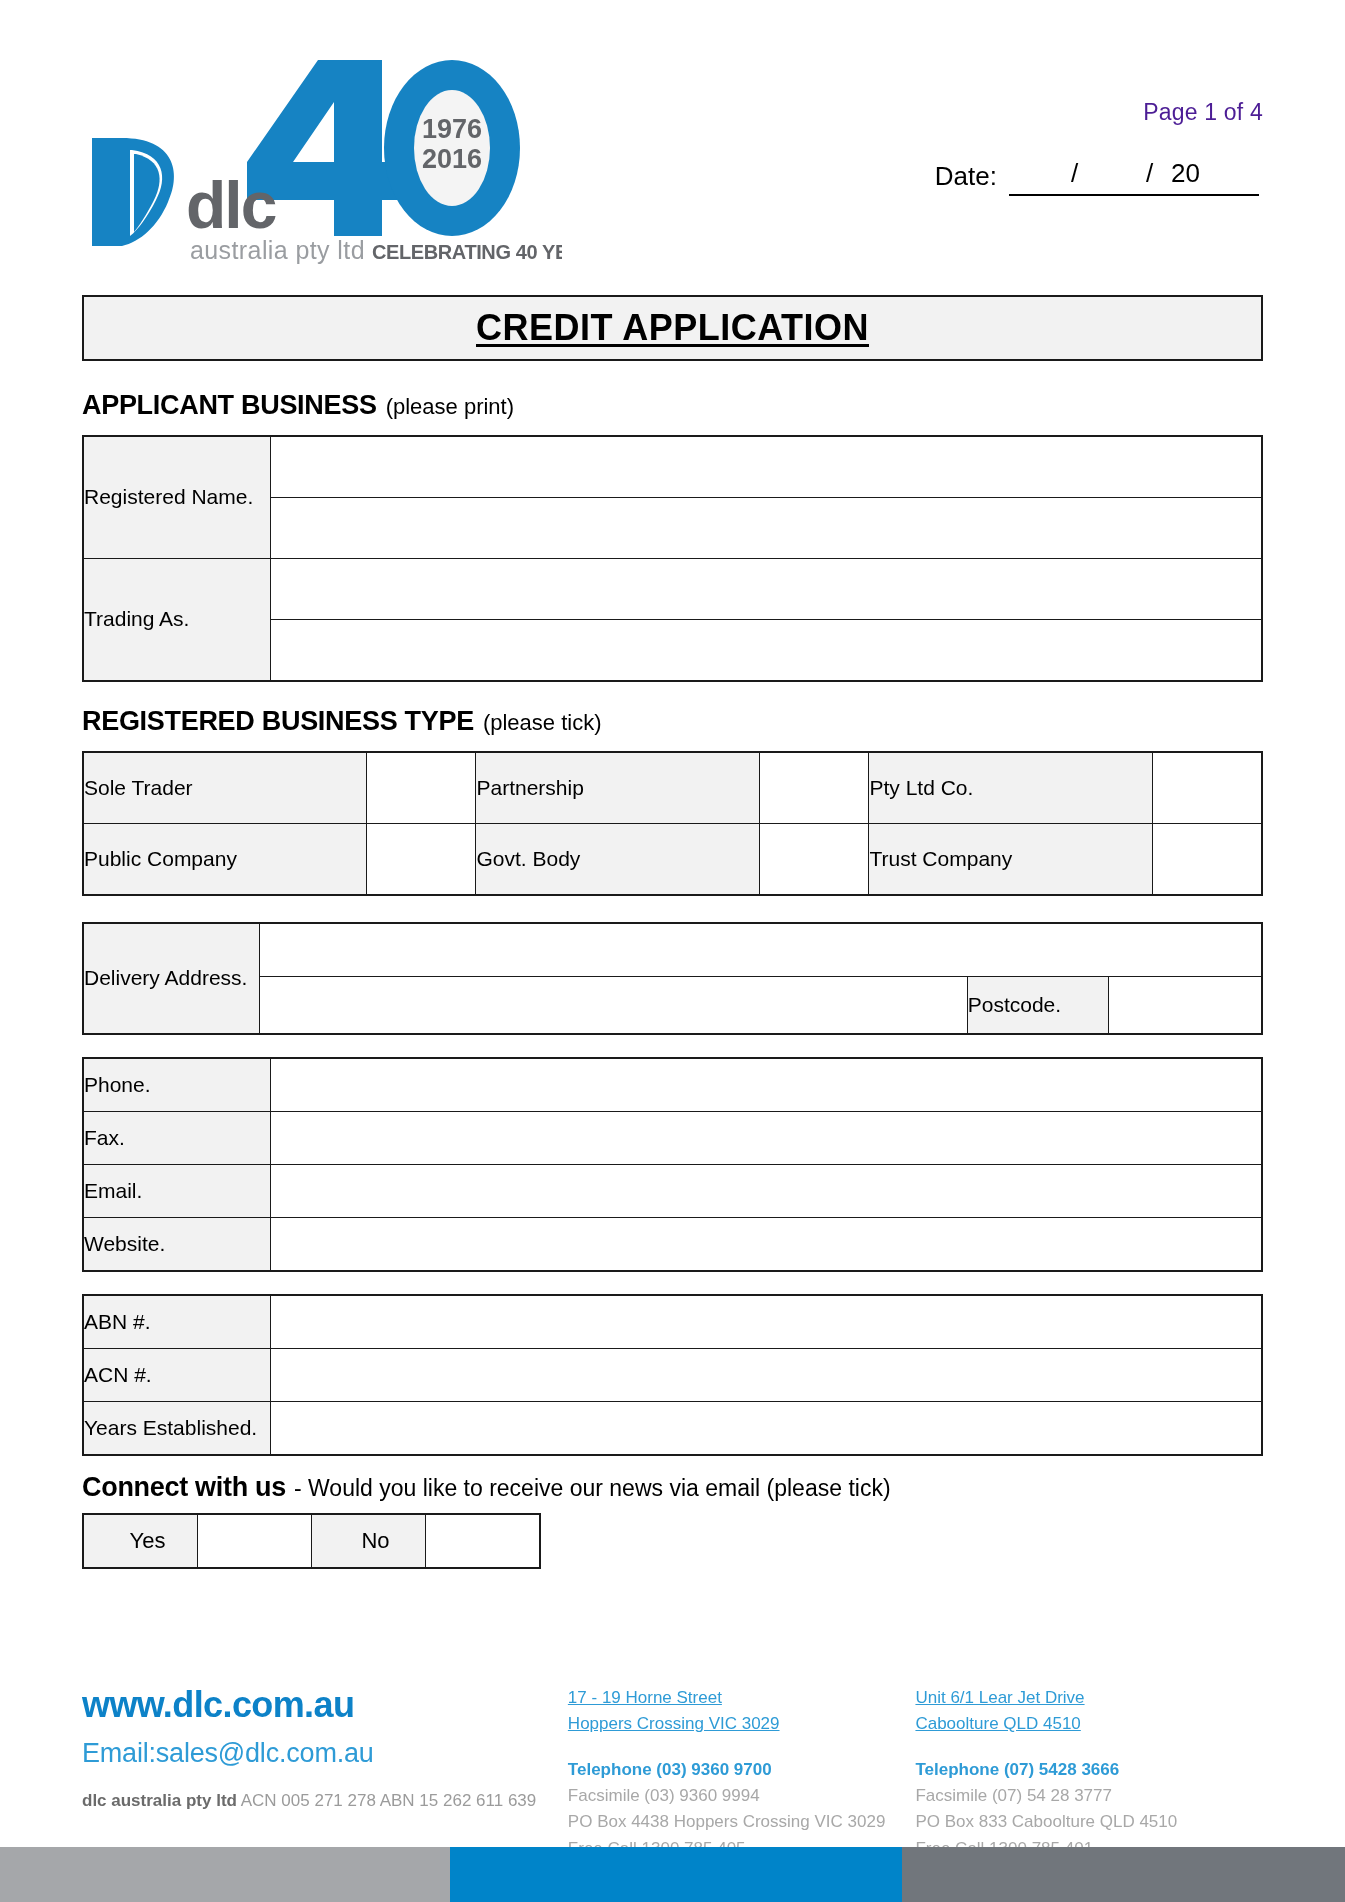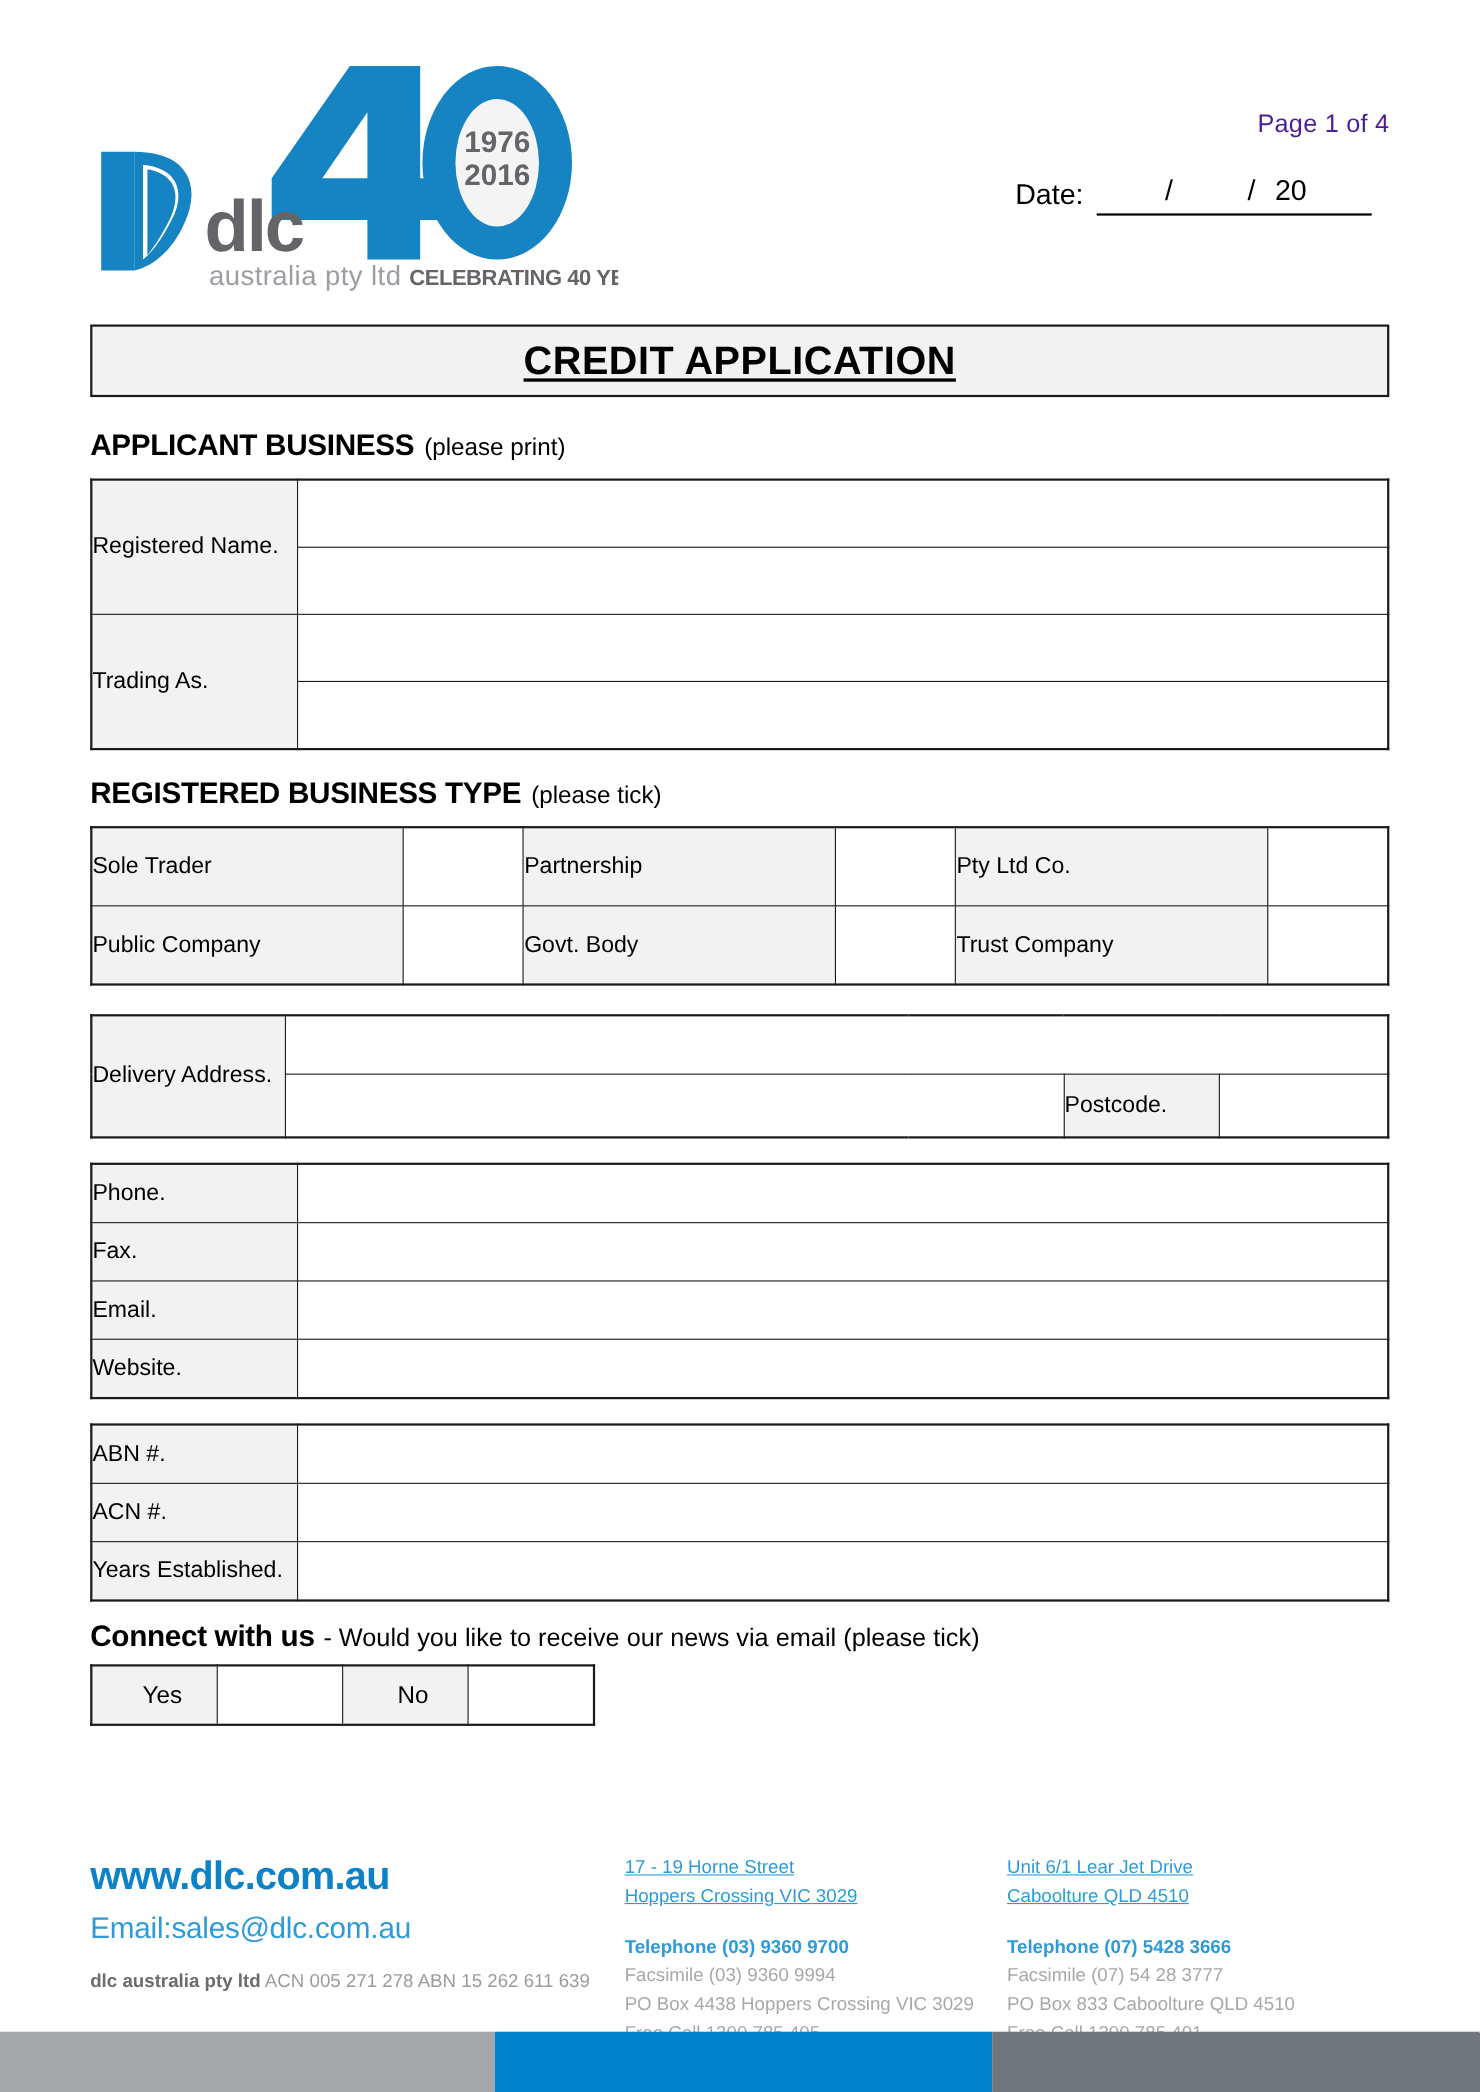--- a/index.html
+++ b/index.html
@@ -33,21 +33,21 @@
     top: 62px;
     right: 0;
     font-size: 23px;
     color: #4c1d95;
     letter-spacing: 0.2px;
     margin-top: 37px;
   }
   .date-line {
     position: absolute;
     top: 160px;
-    right: 16px;
+    right: 4px;
     display: flex;
     align-items: flex-end;
     font-size: 26px;
     text-align: right;
   }
   .date-label { margin-right: 12px; padding-bottom: 4px;}
   .date-rule {
     width: 250px;
     border-bottom: 2px solid #000;
     position: relative;

